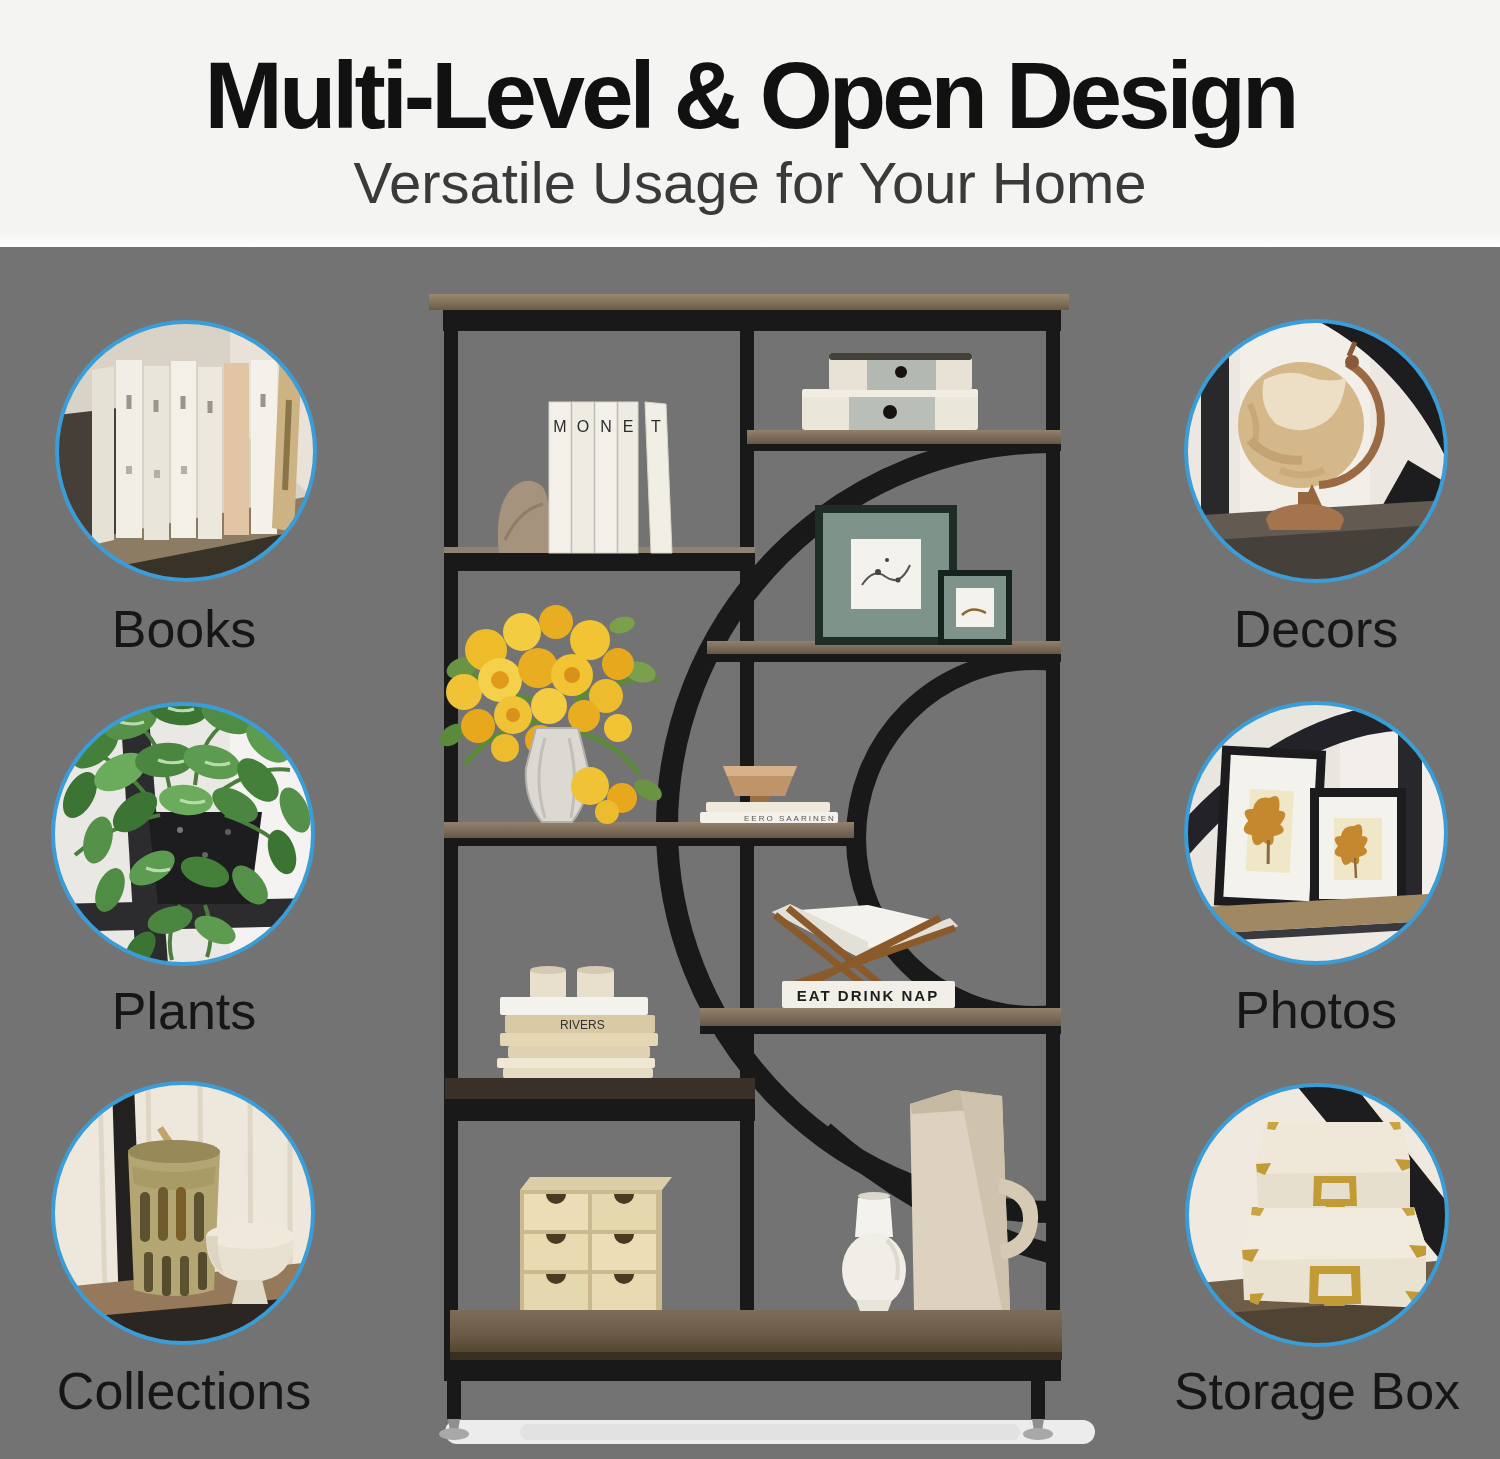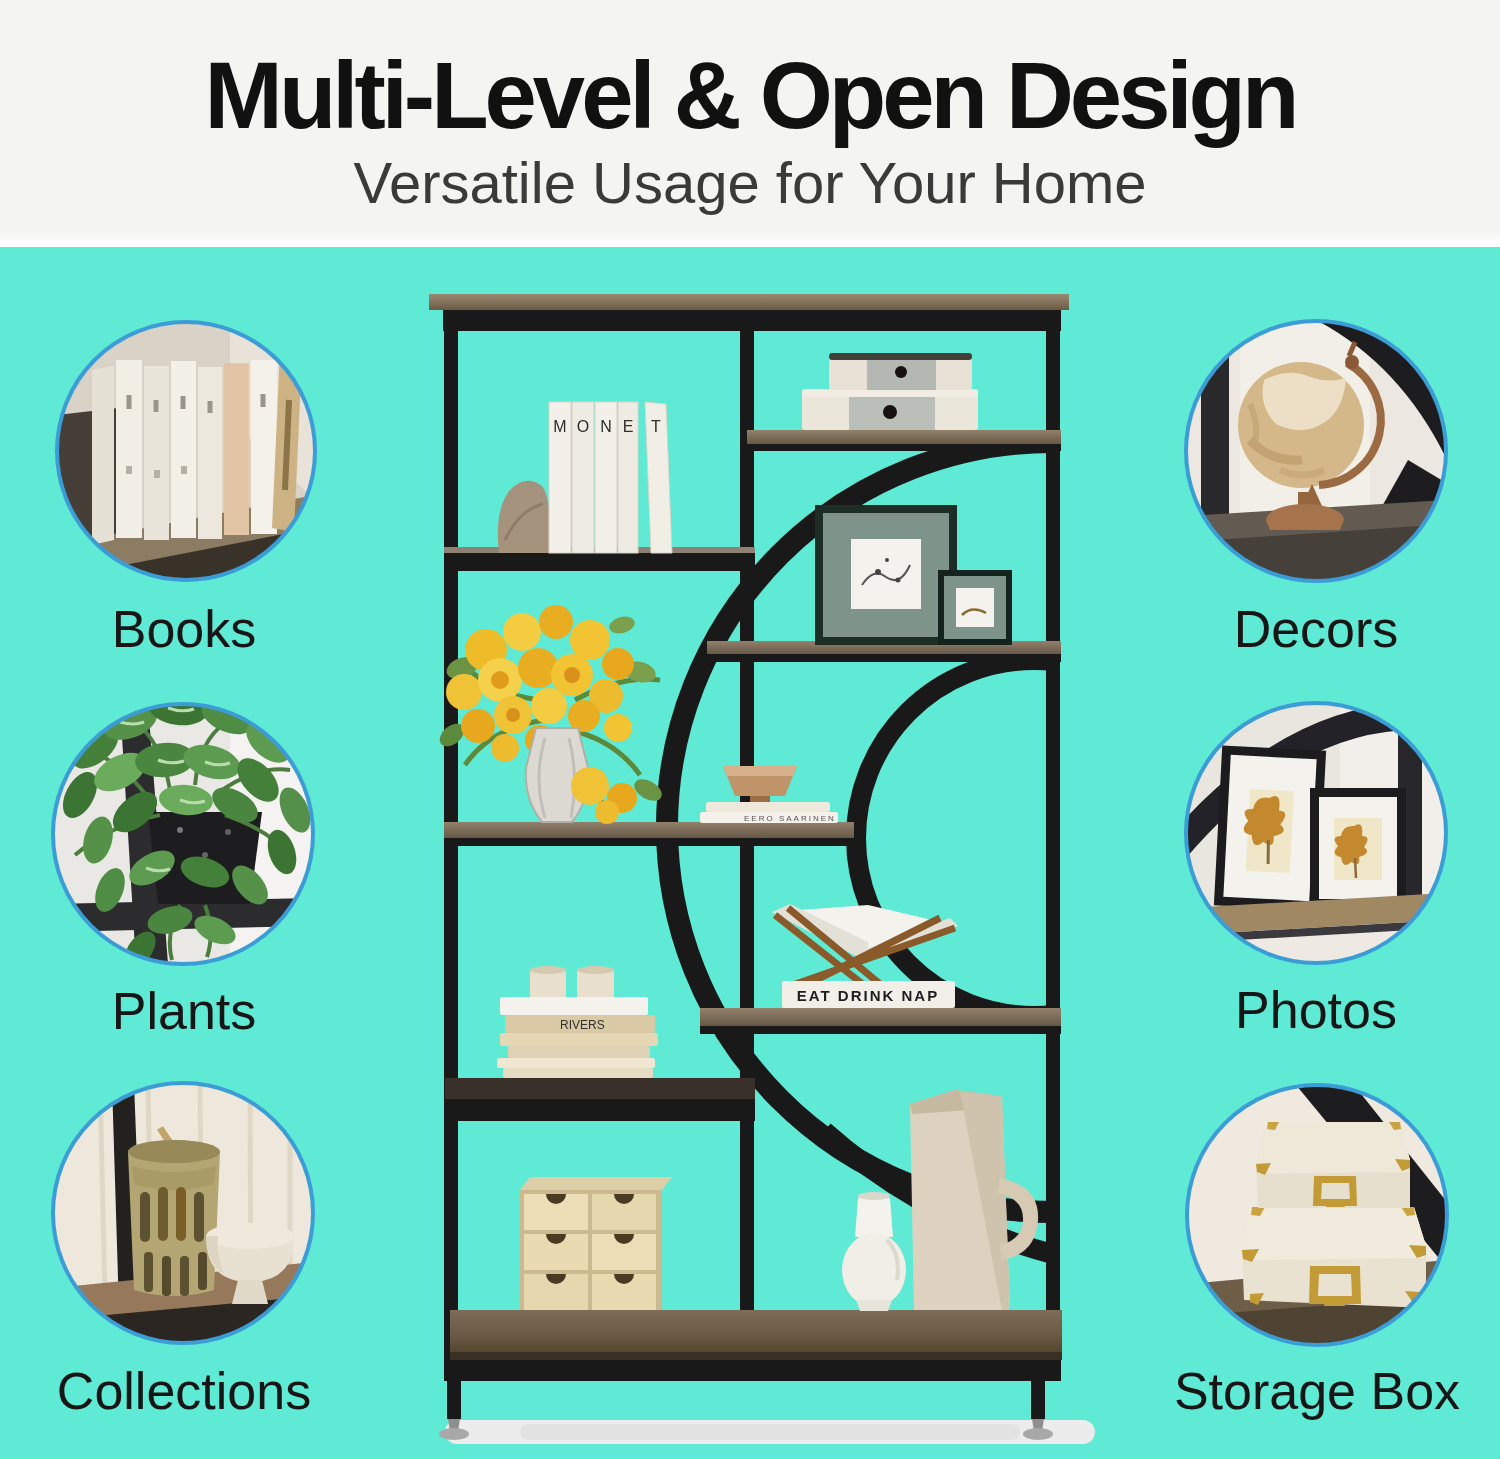--- a/index.html
+++ b/index.html
@@ -1,16 +1,16 @@
 <!DOCTYPE html>
 <html><head>
 <meta charset="utf-8">
 <style>
   html,body{margin:0;padding:0;background:#ffffff;}
-  #page{position:relative;width:1500px;height:1459px;background:#5eead4;overflow:hidden;
+  #page{position:relative;width:1500px;height:1459px;background:#737373;overflow:hidden;
         font-family:"Liberation Sans", sans-serif;}
   svg{position:absolute;left:0;top:0;}
 </style>
 </head>
 <body>
 <div id="page">
 <svg width="1500" height="1459" viewBox="0 0 1500 1459">
   <defs>
     <linearGradient id="hdrfade" x1="0" y1="0" x2="0" y2="1">
       <stop offset="0" stop-color="#f4f4f2"></stop>

